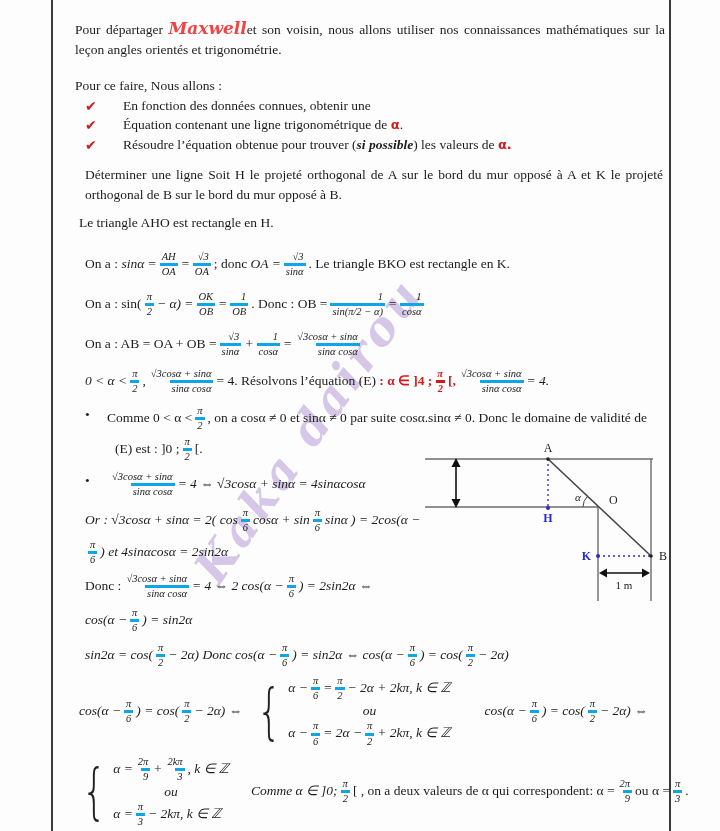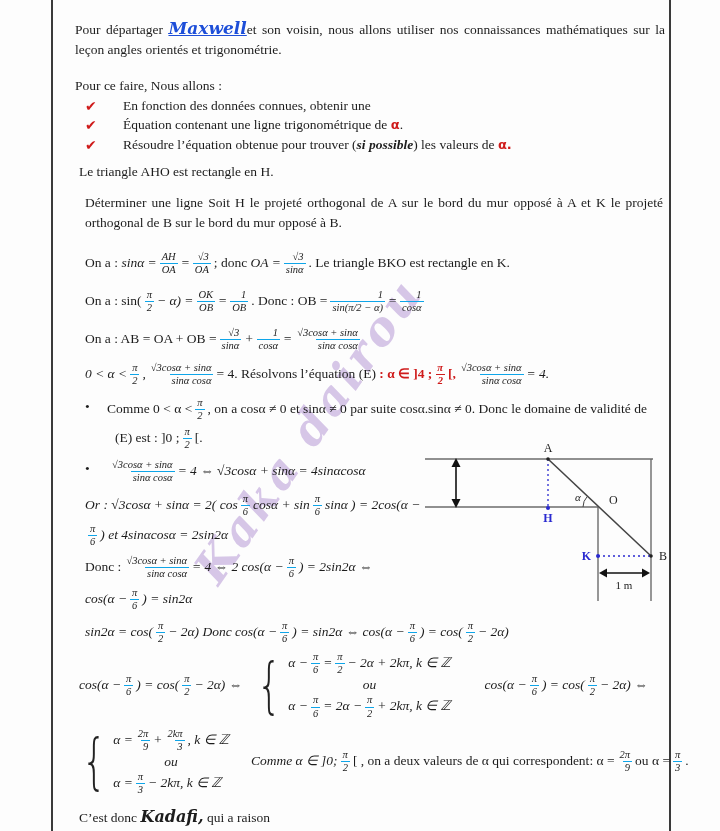--- a/index.html
+++ b/index.html
@@ -10,34 +10,34 @@
   .watermark{position:absolute;left:95px;top:400px;width:440px;height:70px;z-index:0;
      transform:rotate(-55deg);text-align:center;
      font-family:"DejaVu Serif",serif;font-style:italic;font-weight:bold;
      font-size:46px;color:rgba(160,122,200,0.42);letter-spacing:4px;pointer-events:none;}
   .content{position:absolute;left:75px;top:6px;width:590px;z-index:1;font-size:13.5px;line-height:1.45;}
   .title{color:#cf1b1b;font-weight:bold;font-size:14.5px;letter-spacing:.4px;
      text-decoration:underline;text-decoration-thickness:2px;}
   .para{margin:0;}
   .p1{margin-top:12px;text-align:justify;line-height:20px;}
   .script{font-family:"DejaVu Serif",serif;font-style:italic;font-weight:bold;font-size:17px;}
-  .redtxt{color:#1d4ed8;text-decoration:underline;}
+  .redtxt{color:#ef4444;}
   .p2{margin-top:16px;}
   .check-item{display:flex;padding-left:10px;margin-top:1px;line-height:18.5px;}
   .check{color:#cf1b1b;font-weight:bold;width:38px;font-size:14px;flex:none;font-family:"DejaVu Sans",sans-serif;}
   .alpha{color:#cf1b1b;font-weight:bold;font-family:"DejaVu Sans",sans-serif;font-size:13px;}
   .bi{font-weight:bold;font-style:italic;}
   .pdet{margin-top:11px;padding-left:10px;padding-right:2px;text-align:justify;line-height:20px;}
   .ptri{margin-top:8px;padding-left:4px;}
   .eq{padding-left:10px;white-space:nowrap;margin-top:13px;}
   .m{font-style:italic;}
   .f{display:inline-flex;flex-direction:column;align-items:flex-end;vertical-align:middle;
      line-height:1.15;font-size:10.5px;font-style:italic;margin:0 3px;text-align:center;}
   .f .n{padding:0 2px;}
-  .f .d{border-top:1px solid #0ea5e9;padding:0 2px;}
+  .f .d{border-top:3px solid #0ea5e9;padding:0 2px;}
   .fr{color:#cf1b1b;font-weight:bold;}
   .fr .d{border-top-color:#cf1b1b;}
   .redseg{color:#cf1b1b;font-weight:bold;}
   .bul{display:flex;padding-left:10px;margin-top:10px;}
   .bul .dot{width:22px;flex:none;}
   .bline{white-space:nowrap;}
   .indent2{padding-left:40px;margin-top:6px;}
   .narrow{width:352px;}
   .sysline{display:flex;align-items:center;white-space:nowrap;margin-top:6px;}
   .sys{display:inline-flex;align-items:center;margin:0 8px;}
@@ -70,22 +70,22 @@
     </div>
     <div class="check-item">
       <span class="check">✔</span>
       <span><span>Équation  contenant  une  ligne  trigonométrique  de </span><span class="alpha">α</span><span>.</span></span>
     </div>
     <div class="check-item">
       <span class="check">✔</span>
       <span><span>Résoudre l’équation  obtenue  pour trouver  (</span><span class="bi">si possible</span><span>) les  valeurs  de </span><span class="alpha">α.</span></span>
     </div>
 
+    <p class="para pdet">Déterminer  une ligne  Soit H le projeté  orthogonal  de A sur le bord du mur  opposé à A et K le projeté orthogonal  de B sur  le bord du mur  opposé  à B.</p>
     <p class="para ptri">Le triangle  AHO est rectangle  en H.</p>
-    <p class="para pdet">Déterminer  une ligne  Soit H le projeté  orthogonal  de A sur le bord du mur  opposé à A et K le projeté orthogonal  de B sur  le bord du mur  opposé  à B.</p>
 
     <div class="eq" style="margin-top:18px;">
       <span>On a : </span><span class="m">sinα =</span><span class="f">
           <span class="n">AH</span>
           <span class="d">OA</span>
         </span><span class="m">=</span><span class="f">
           <span class="n">√3</span>
           <span class="d">OA</span>
         </span><span>; donc  </span><span class="m">OA =</span><span class="f">
           <span class="n">√3</span>

